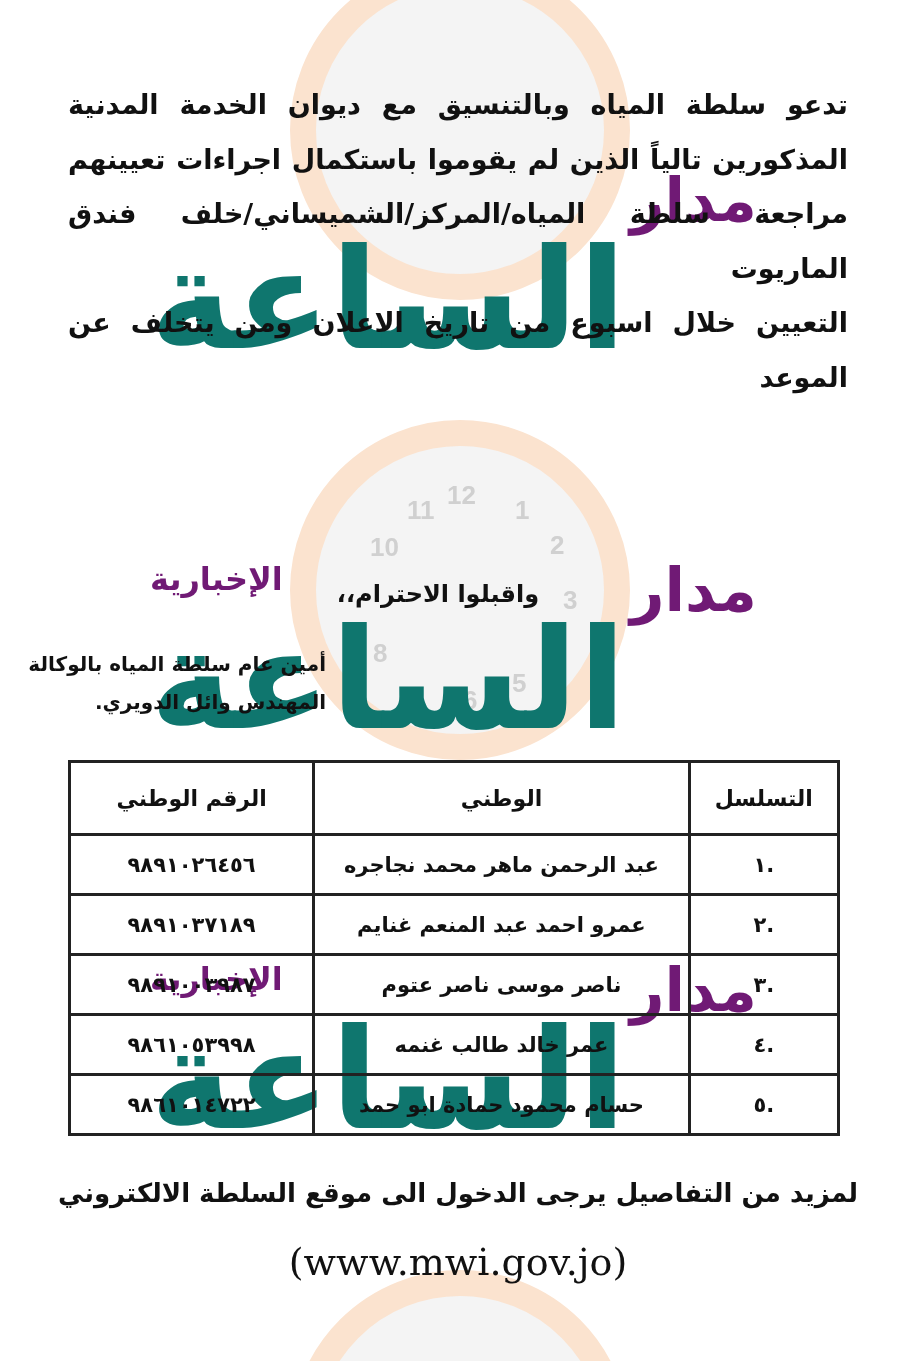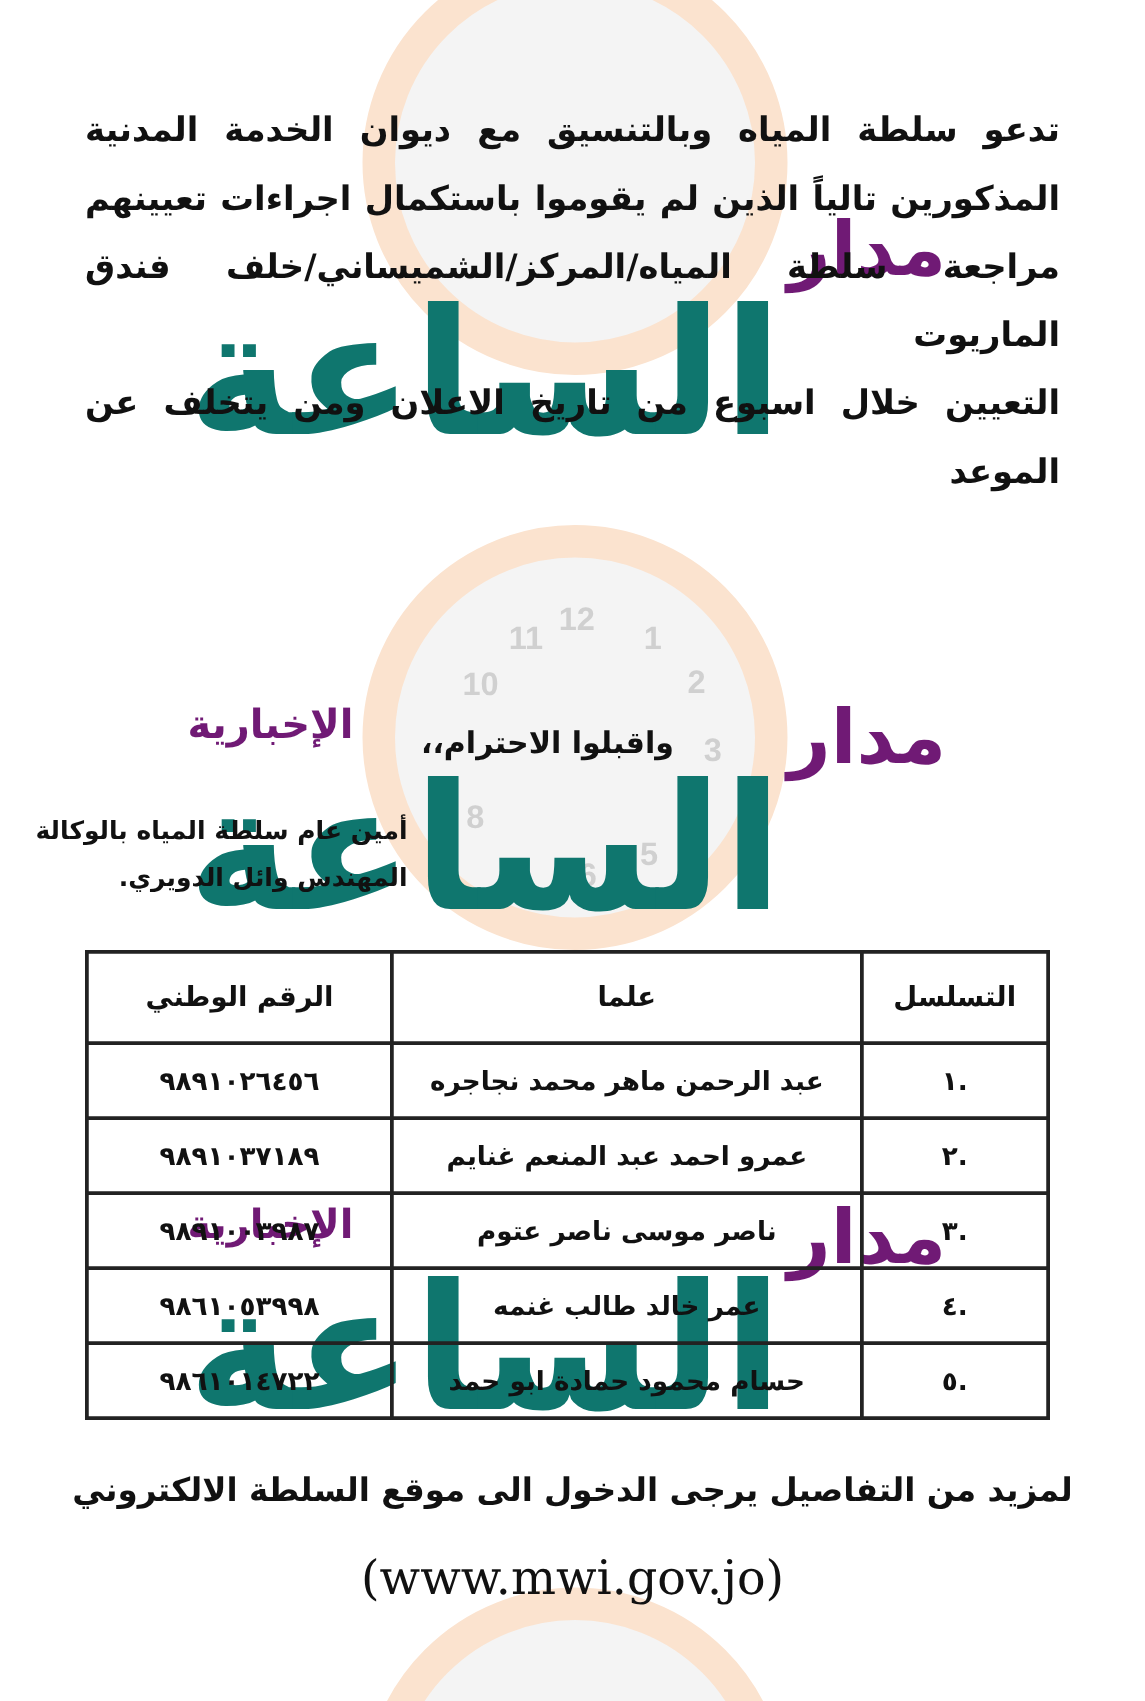--- a/index.html
+++ b/index.html
@@ -80,21 +80,21 @@
 
   <div class="sig">
     <div>أمين عام سلطة المياه بالوكالة</div>
     <div>المهندس وائل الدويري.</div>
   </div>
 
   <table class="names">
     <thead>
       <tr>
         <th class="col-serial">التسلسل</th>
-        <th class="col-name">علما</th>
+        <th class="col-name">الوطني</th>
         <th class="col-id">الرقم الوطني</th>
       </tr>
     </thead>
     <tbody>
       <tr>
         <td>.١</td>
         <td>عبد الرحمن ماهر محمد نجاجره</td>
         <td>٩٨٩١٠٢٦٤٥٦</td>
       </tr>
       <tr>

